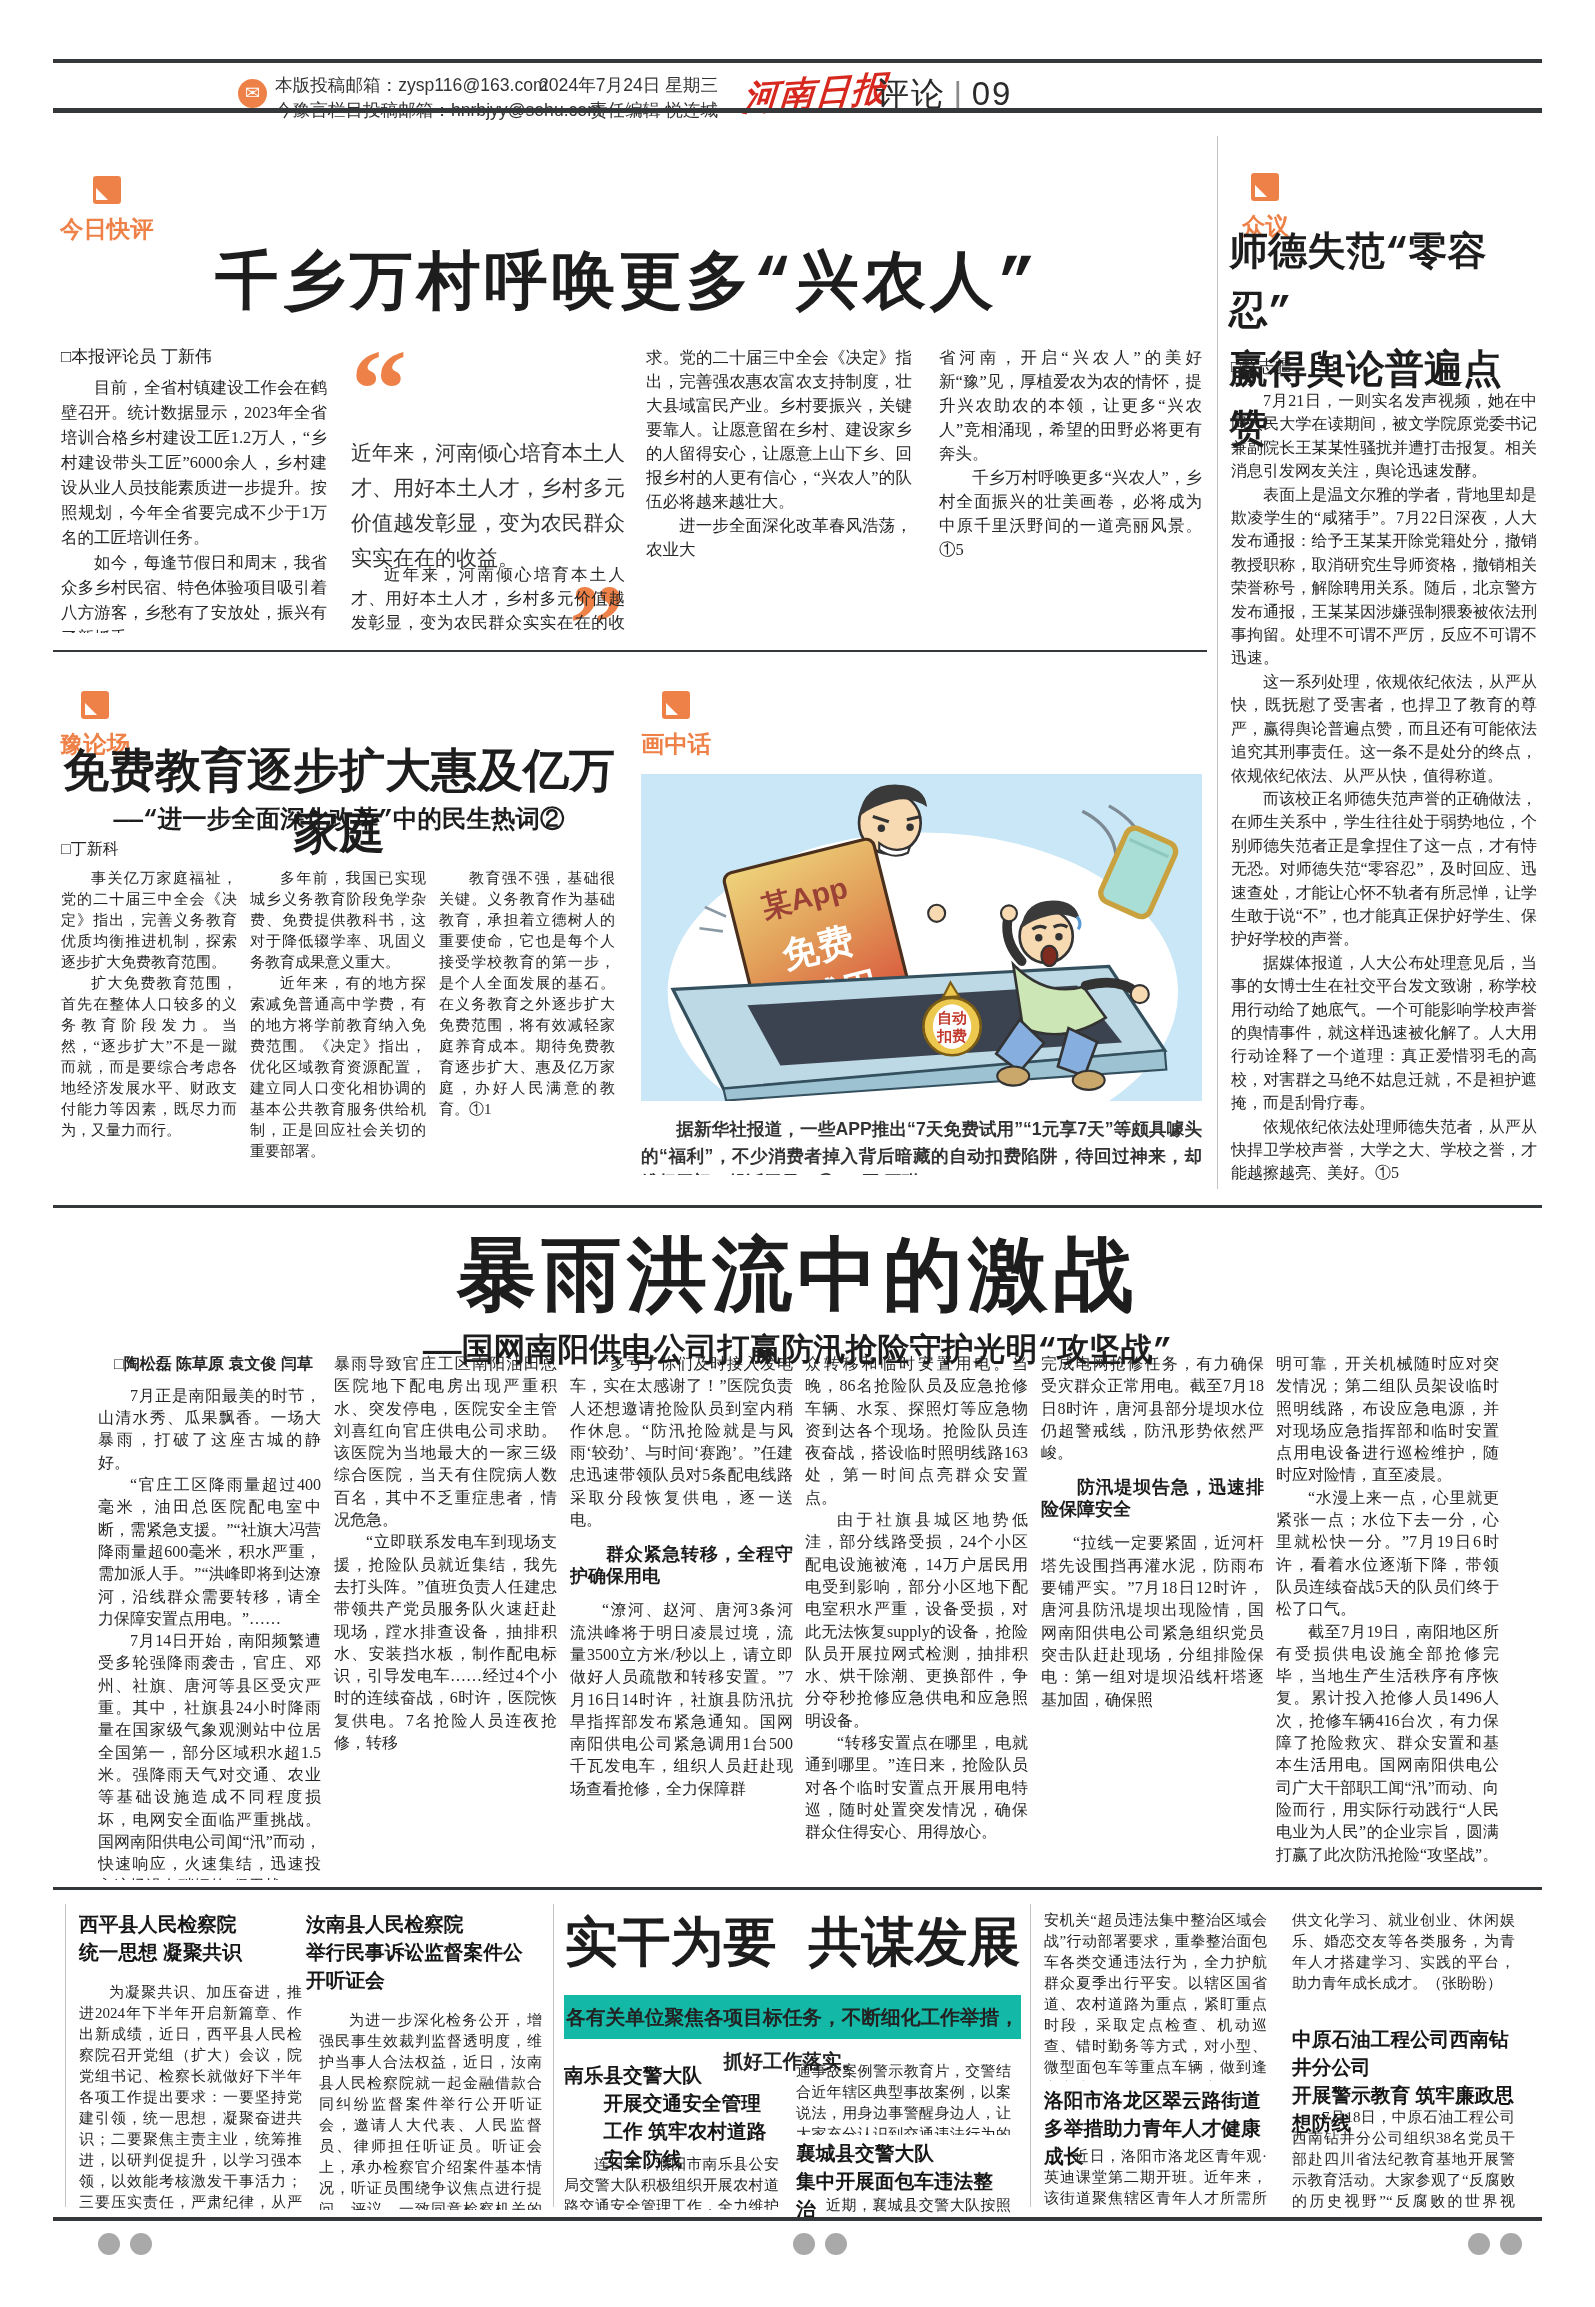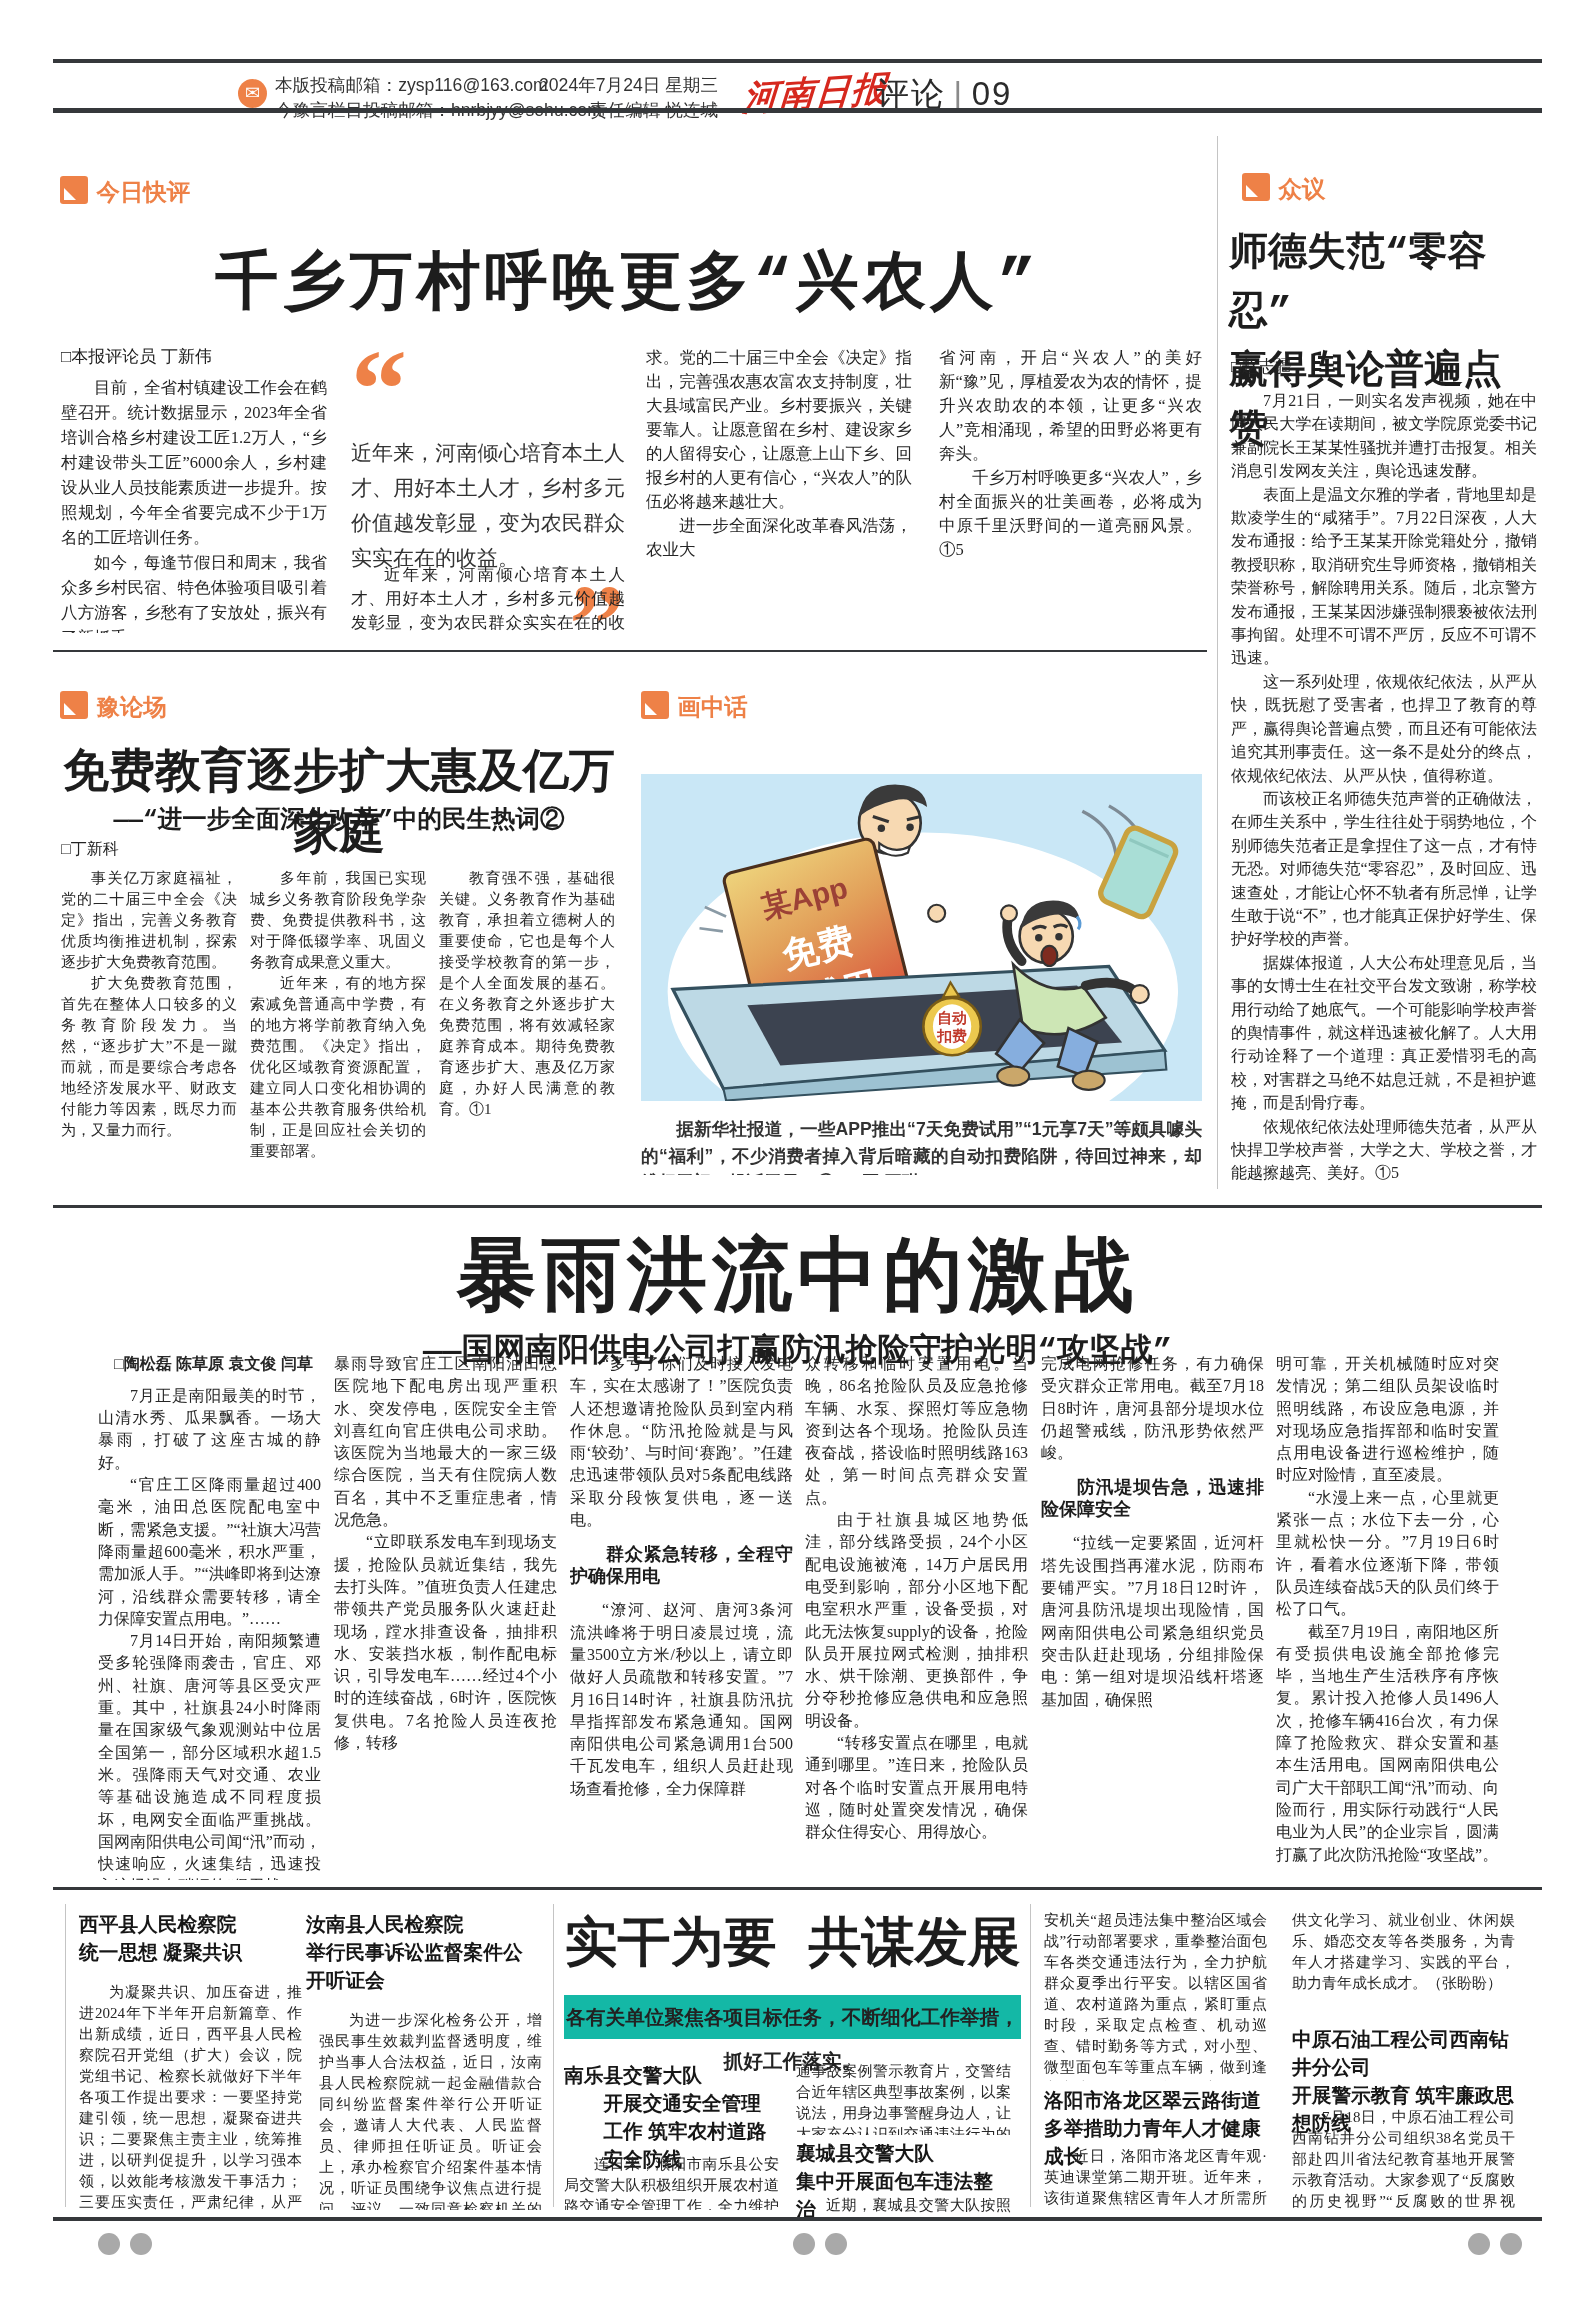--- a/index.html
+++ b/index.html
@@ -11,21 +11,21 @@
   
   .mailbox{font-size:17.6px;line-height:24.5px;color:#333;}
   .dateblk{font-size:17.6px;line-height:24.5px;color:#333;text-align:right;}
   .masthead{color:#d6281e;font-family:"Liberation Serif",serif;font-weight:bold;
             font-size:35px;font-style:italic;transform:rotate(-4deg) skewX(-8deg);letter-spacing:1.1px;}
   .pagemark{font-size:33px;color:#2b2b2b;letter-spacing:2.1px;}
   .pagemark .sep{color:#8a8a8a;font-weight:100;padding:0 7.4px;}
   .env{width:29px;height:29px;border-radius:50%;background:#ee8147;color:#fff;
        font-size:18px;line-height:29px;text-align:center;}
   
-  .seclabel{display:flex;align-items:flex-start;gap:8.5px;color:#ee8147;font-weight:bold;font-size:23.4px;}
+  .seclabel{display:flex;align-items:center;gap:8.5px;color:#ee8147;font-weight:bold;font-size:23.4px;flex-direction:column;}
   .secicon{width:28px;height:28px;background:#ee8147;border-radius:3.2px;position:relative;}
   .secicon:after{content:"";position:absolute;left:3.7px;bottom:3.7px;width:0;height:0;
        border-left:12.8px solid #fff;border-top:12.8px solid transparent;}
   .h-big{font-family:Liberation Mono, monospace;font-weight:bold;color:#1d1d1d;text-align:center;}
   .byline{font-size:17px;color:#222;}
   
   .col{overflow:hidden;text-align:justify;font-family:"Liberation Serif",serif;color:#262626;}
   .col p{margin:0;text-indent:2em;}
   .col p.cont{text-indent:0;}
   .subhead{font-family:"Liberation Sans",sans-serif;font-weight:bold;color:#1c1c1c;}

